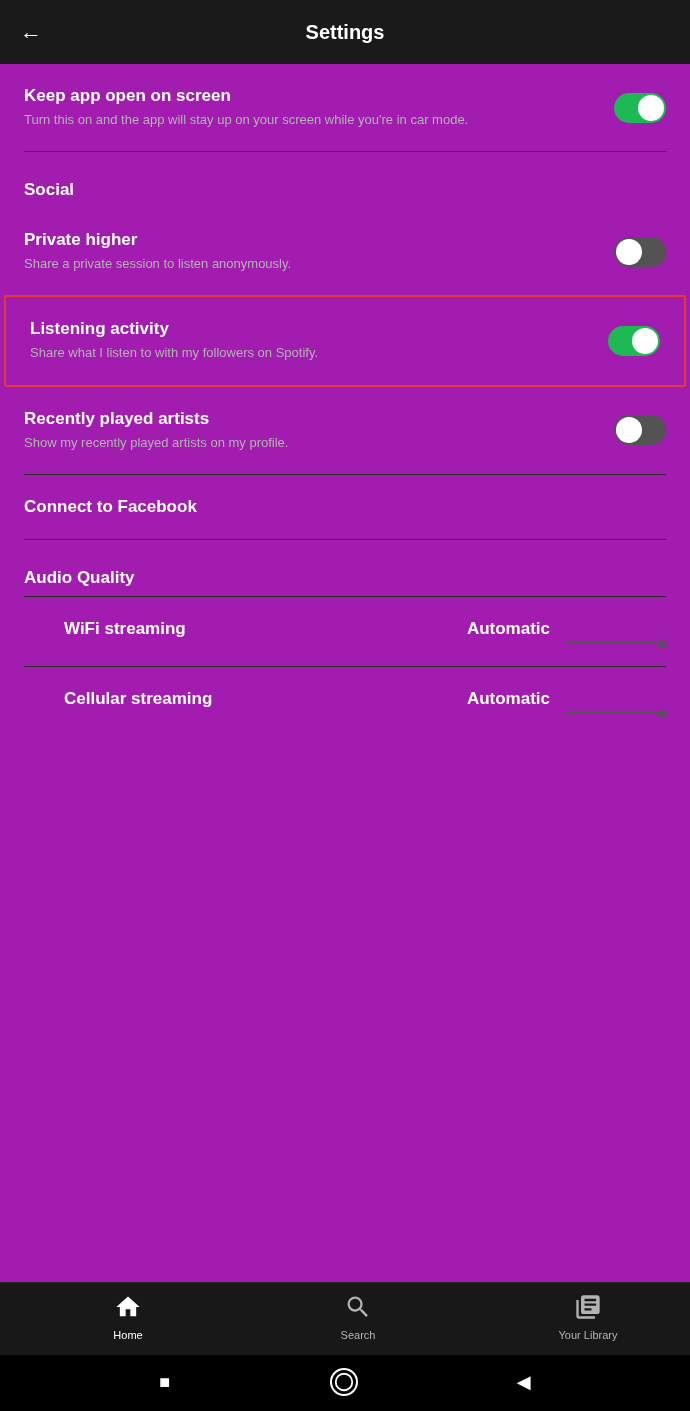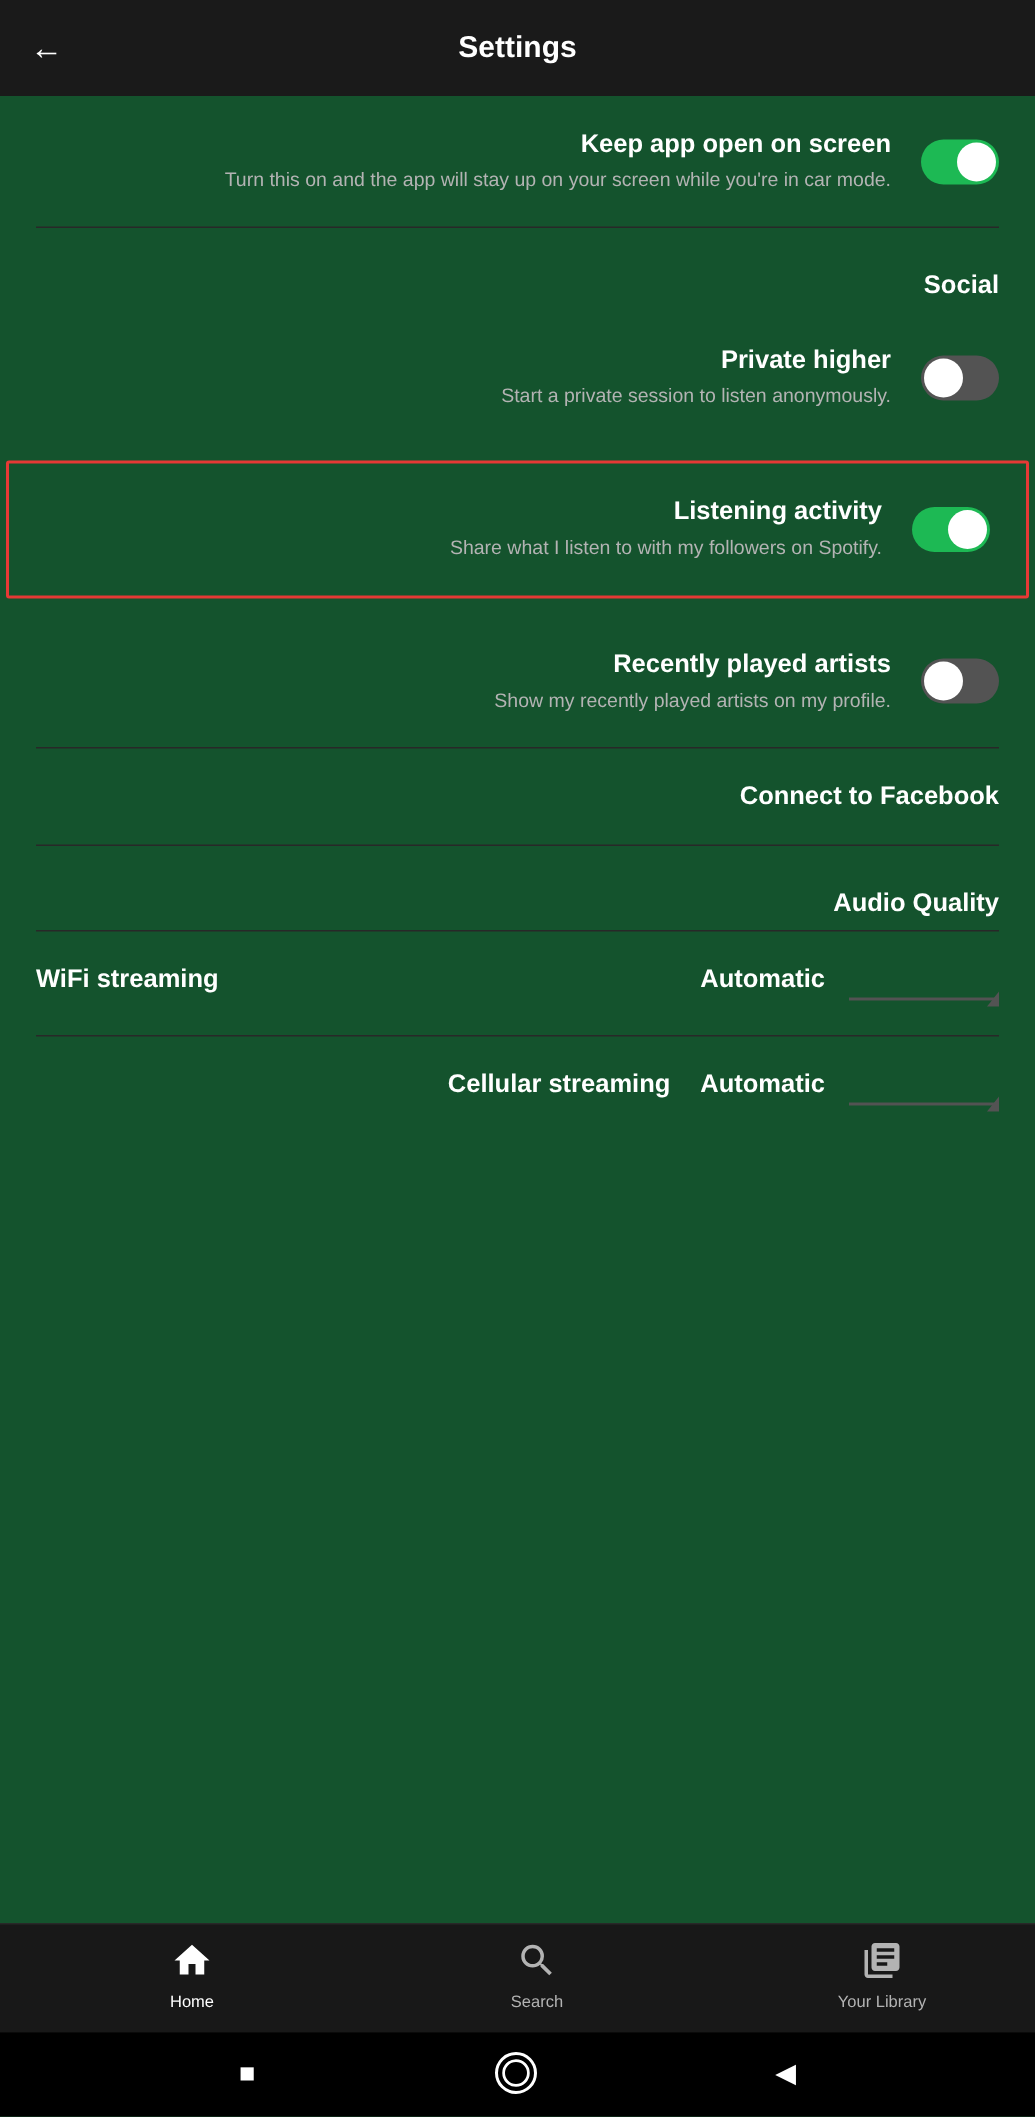--- a/index.html
+++ b/index.html
@@ -36,38 +36,37 @@
 
     .header-title {
       font-size: 20px;
       font-weight: 700;
       color: #fff;
     }
 
     
     .content {
       flex: 1;
-      background: #14532d;
+      background: #a21caf;
       padding: 0;
       overflow-y: auto;
-      text-align: right;
     }
 
     
     .setting-row {
       display: flex;
       align-items: center;
       justify-content: space-between;
       padding: 22px 24px;
       border-bottom: none;
     }
 
     .setting-row.highlighted {
       border: 2.5px solid #e53935;
-      margin: 12px 4px;
+      margin: 0 4px;
       border-radius: 2px;
     }
 
     .setting-text {
       flex: 1;
       padding-right: 20px;
     }
 
     .setting-title {
       font-size: 17px;
@@ -146,20 +145,21 @@
       font-weight: 600;
       color: #fff;
     }
 
     
     .setting-row-value {
       display: flex;
       align-items: flex-start;
       justify-content: space-between;
       padding: 22px 24px;
+      margin-left: 40px;
     }
 
     .value-right {
       display: flex;
       flex-direction: row;
       align-items: flex-end;
       gap: 16px;
     }
 
     .value-label {
@@ -274,21 +274,21 @@
 
   <div class="divider"></div>
 
   <div class="section-heading">
     <span class="section-heading-text">Social</span>
   </div>
 
   <div class="setting-row">
     <div class="setting-text">
       <div class="setting-title">Private higher</div>
-      <div class="setting-desc">Start a private session to listen anonymously.</div>
+      <div class="setting-desc">Share a private session to listen anonymously.</div>
     </div>
     <div class="toggle">
       <div class="toggle-track off"></div>
       <div class="toggle-thumb off"></div>
     </div>
   </div>
 
   <div class="setting-row highlighted">
     <div class="setting-text">
       <div class="setting-title">Listening activity</div>

